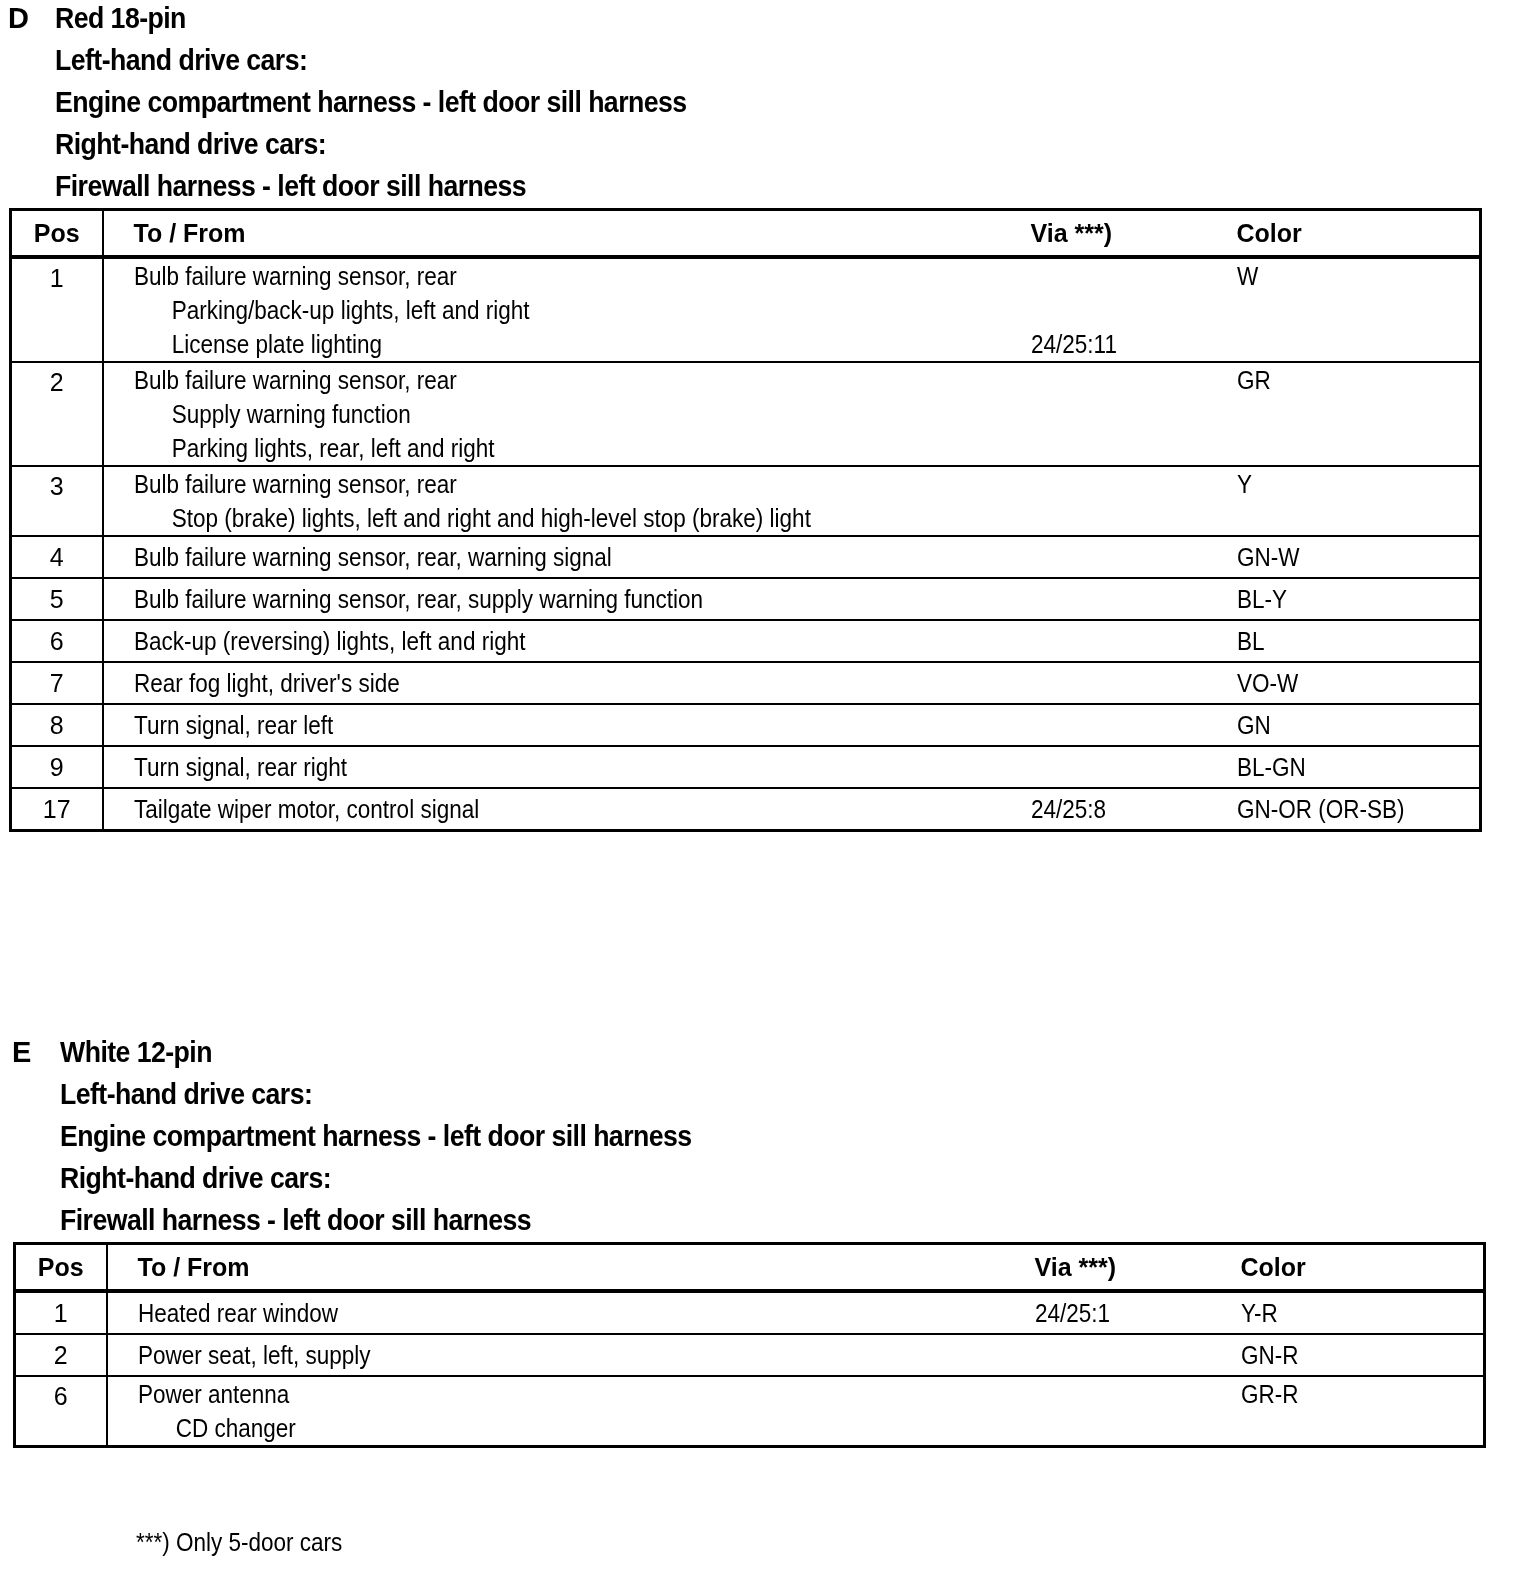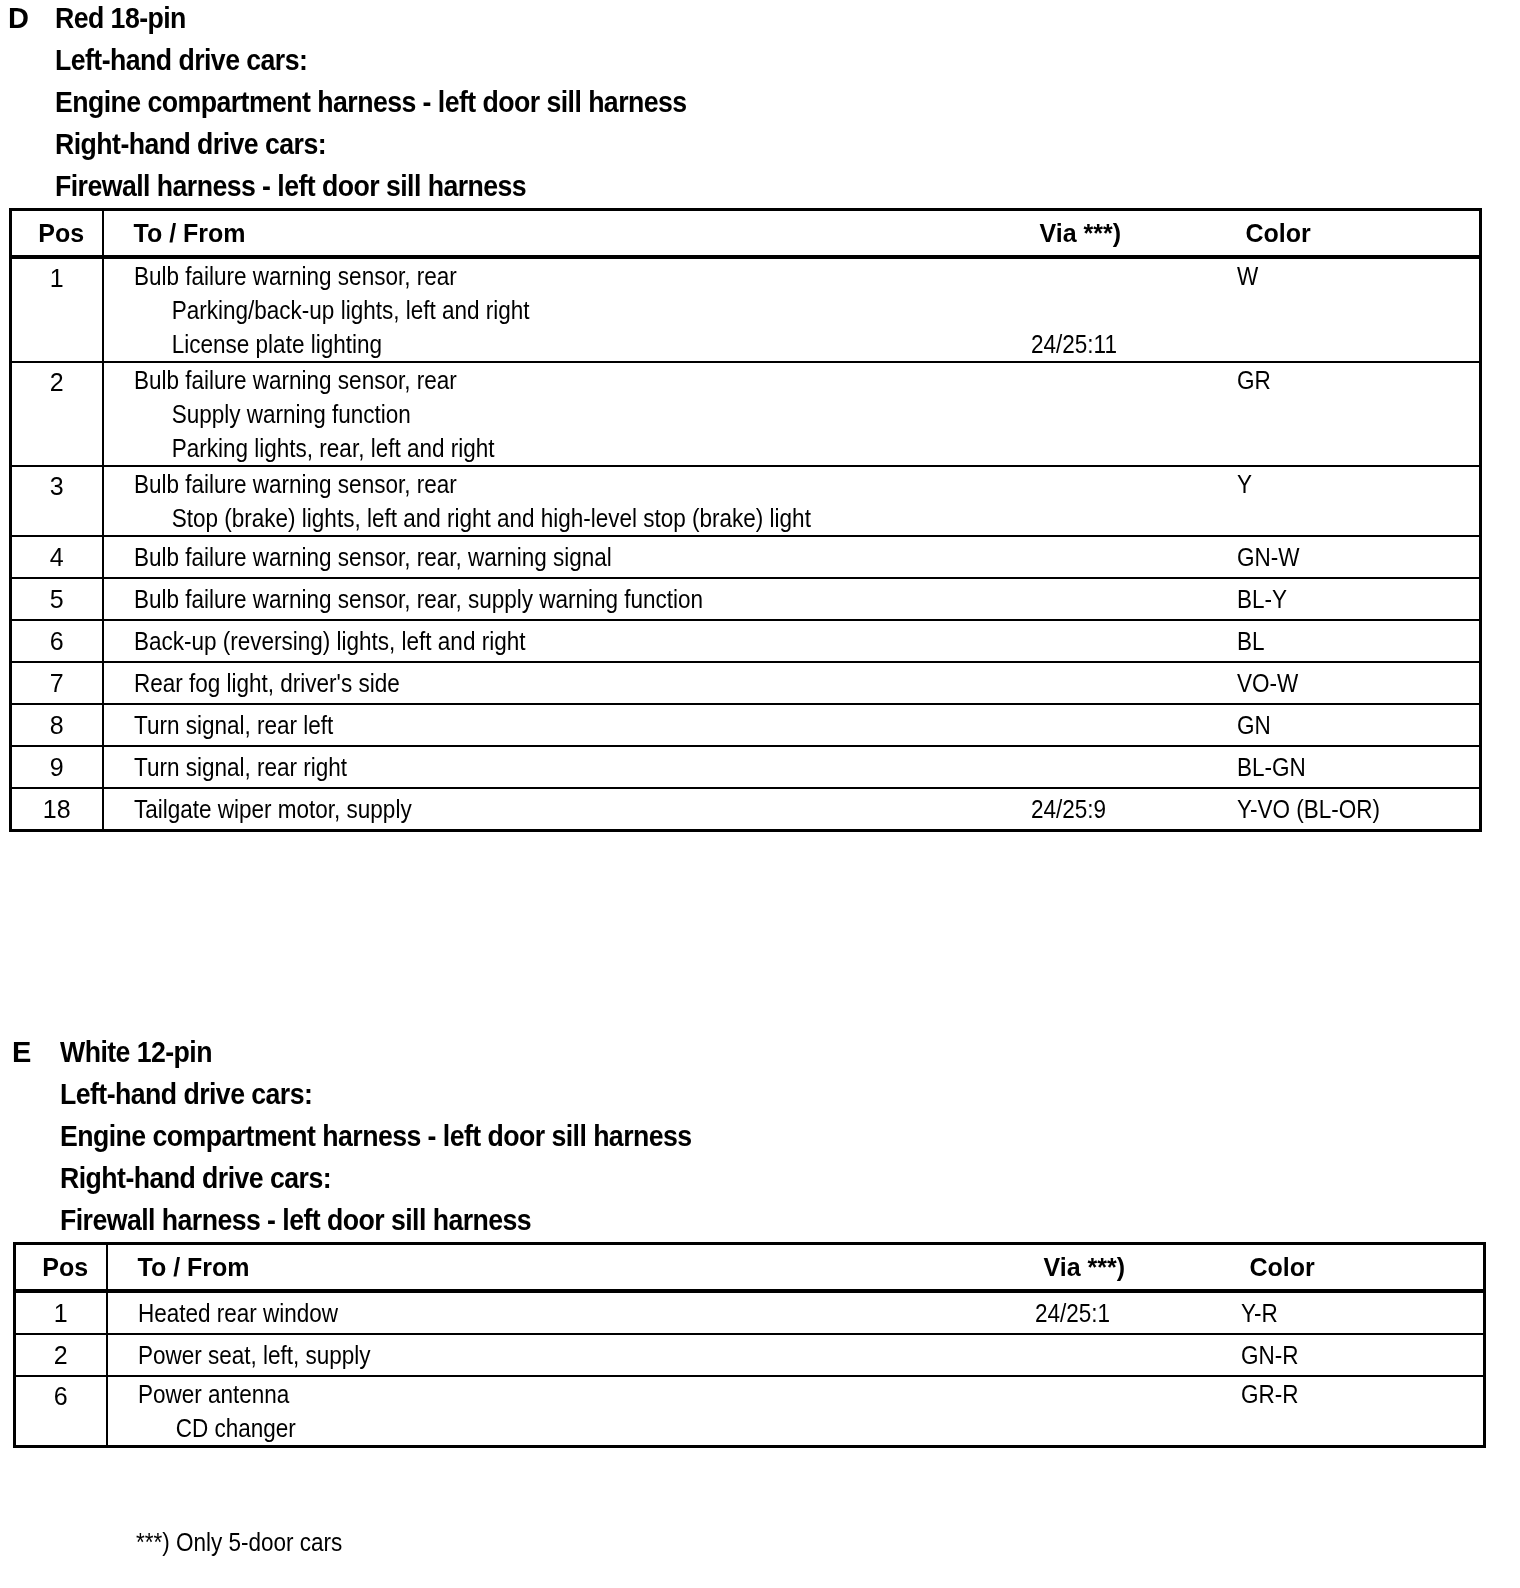--- a/index.html
+++ b/index.html
@@ -22,21 +22,20 @@
     position: absolute; border-collapse: collapse;
     border: 3px solid #000; table-layout: fixed;
     font-size: 25px;
   }
   table.conn th, table.conn td {
     padding: 0; vertical-align: top; white-space: nowrap;
   }
   table.conn thead th {
     font-weight: bold; text-align: left; height: 42px; line-height: 44px;
     border-bottom: 4px solid #000;
-    padding-left: 9px;
   }
   table.conn tbody tr { border-bottom: 2px solid #000; }
   table.conn tbody tr:last-child { border-bottom: none; }
   .c-pos { text-align: center !important; border-right: 2px solid #000; }
   .c-to { padding-left: 30px !important; }
   .c-via, .c-col { }
   .cell-text { display: block; line-height: 34px; transform: scaleX(0.9); transform-origin: left center; }
   .pos-text { display: block; line-height: 38px; text-align: center; }
   .sub { padding-left: 42px; }
   .row-single .cell-text, .row-single .pos-text { line-height: 40px; }
@@ -201,30 +200,30 @@
           </td>
           <td class="c-via">
             <span class="cell-text"></span>
           </td>
           <td class="c-col">
             <span class="cell-text">BL-GN</span>
           </td>
         </tr>
         <tr class="row-single">
           <td class="c-pos">
-            <span class="pos-text">18</span>
-          </td>
-          <td class="c-to">
-            <span class="cell-text">Tailgate wiper motor, supply</span>
-          </td>
-          <td class="c-via">
-            <span class="cell-text">24/25:9</span>
-          </td>
-          <td class="c-col">
-            <span class="cell-text">Y-VO (BL-OR)</span>
+            <span class="pos-text">17</span>
+          </td>
+          <td class="c-to">
+            <span class="cell-text">Tailgate wiper motor, control signal</span>
+          </td>
+          <td class="c-via">
+            <span class="cell-text">24/25:8</span>
+          </td>
+          <td class="c-col">
+            <span class="cell-text">GN-OR (OR-SB)</span>
           </td>
         </tr>
       </tbody>
   </table>
 </div>
 
 <div class="section" style="top:1034px;">
   <div class="heading">
     <span class="letter" style="left:12px;">E</span>
     <span class="line" style="left:60px; top:2px;">White 12-pin</span>

